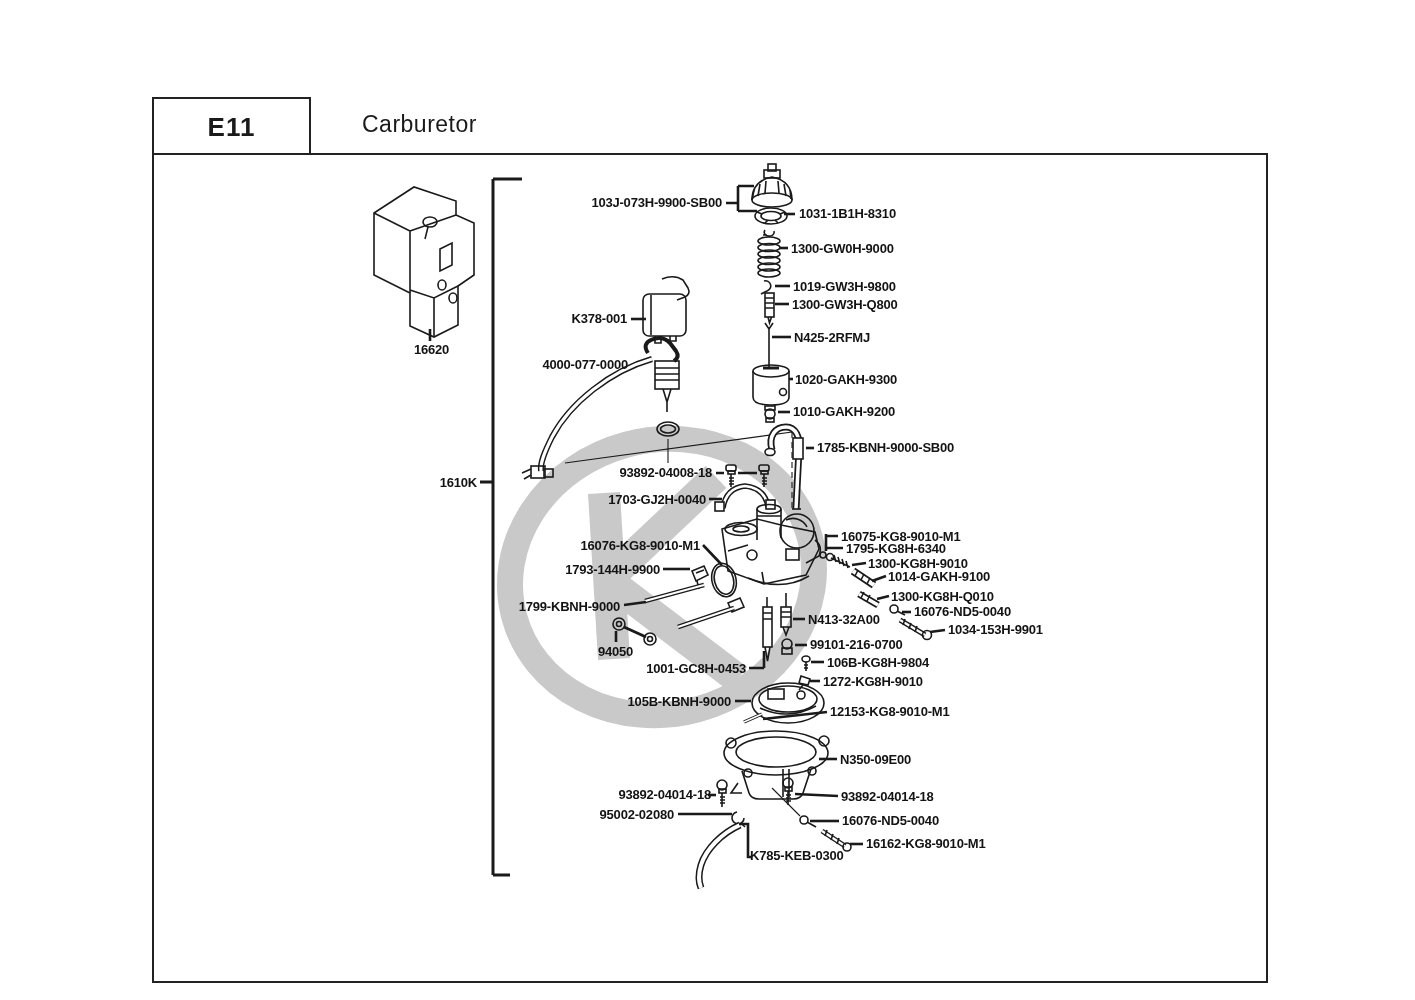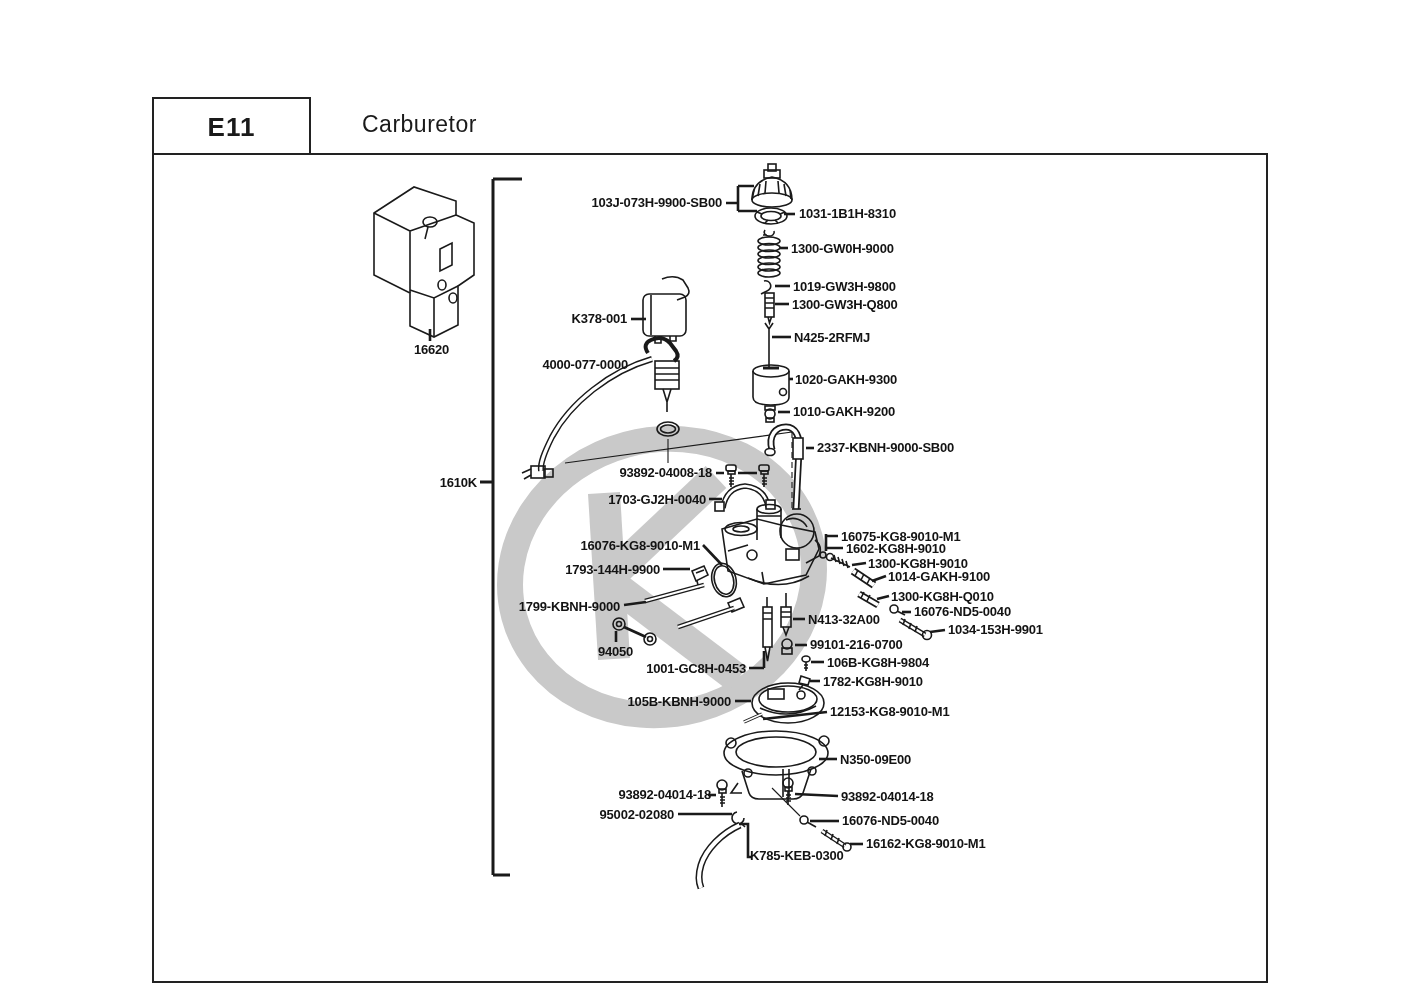--- a/index.html
+++ b/index.html
@@ -328,40 +328,40 @@
     <div class="lbl" style="left:799px;top:171px">1031-1B1H-8310</div>
     <div class="lbl" style="left:791px;top:206px">1300-GW0H-9000</div>
     <div class="lbl" style="left:793px;top:244px">1019-GW3H-9800</div>
     <div class="lbl" style="left:792px;top:262px">1300-GW3H-Q800</div>
     <div class="lbl" style="left:794px;top:295px">N425-2RFMJ</div>
     <div class="lbl" style="right:788px;top:276px">K378-001</div>
     <div class="lbl" style="left:414px;top:307px">16620</div>
     <div class="lbl" style="right:787px;top:322px">4000-077-0000</div>
     <div class="lbl" style="left:795px;top:337px">1020-GAKH-9300</div>
     <div class="lbl" style="left:793px;top:369px">1010-GAKH-9200</div>
-    <div class="lbl" style="left:817px;top:405px">2337-KBNH-9000-SB00</div>
+    <div class="lbl" style="left:817px;top:405px">1785-KBNH-9000-SB00</div>
     <div class="lbl" style="right:938px;top:440px">1610K</div>
     <div class="lbl" style="right:703px;top:430px">93892-04008-18</div>
     <div class="lbl" style="right:709px;top:457px">1703-GJ2H-0040</div>
     <div class="lbl" style="left:841px;top:494px">16075-KG8-9010-M1</div>
-    <div class="lbl" style="left:846px;top:506px">1602-KG8H-9010</div>
+    <div class="lbl" style="left:846px;top:506px">1795-KG8H-6340</div>
     <div class="lbl" style="right:715px;top:503px">16076-KG8-9010-M1</div>
     <div class="lbl" style="left:868px;top:521px">1300-KG8H-9010</div>
     <div class="lbl" style="right:755px;top:527px">1793-144H-9900</div>
     <div class="lbl" style="left:888px;top:534px">1014-GAKH-9100</div>
     <div class="lbl" style="left:891px;top:554px">1300-KG8H-Q010</div>
     <div class="lbl" style="right:795px;top:564px">1799-KBNH-9000</div>
     <div class="lbl" style="left:914px;top:569px">16076-ND5-0040</div>
     <div class="lbl" style="left:808px;top:577px">N413-32A00</div>
     <div class="lbl" style="left:948px;top:587px">1034-153H-9901</div>
     <div class="lbl" style="left:598px;top:609px">94050</div>
     <div class="lbl" style="left:810px;top:602px">99101-216-0700</div>
     <div class="lbl" style="right:669px;top:626px">1001-GC8H-0453</div>
     <div class="lbl" style="left:827px;top:620px">106B-KG8H-9804</div>
-    <div class="lbl" style="left:823px;top:639px">1782-KG8H-9010</div>
+    <div class="lbl" style="left:823px;top:639px">1272-KG8H-9010</div>
     <div class="lbl" style="right:684px;top:659px">105B-KBNH-9000</div>
     <div class="lbl" style="left:830px;top:669px">12153-KG8-9010-M1</div>
     <div class="lbl" style="left:840px;top:717px">N350-09E00</div>
     <div class="lbl" style="right:704px;top:752px">93892-04014-18</div>
     <div class="lbl" style="left:841px;top:754px">93892-04014-18</div>
     <div class="lbl" style="right:741px;top:772px">95002-02080</div>
     <div class="lbl" style="left:842px;top:778px">16076-ND5-0040</div>
     <div class="lbl" style="left:866px;top:801px">16162-KG8-9010-M1</div>
     <div class="lbl" style="left:750px;top:813px">K785-KEB-0300</div>
   </div>

